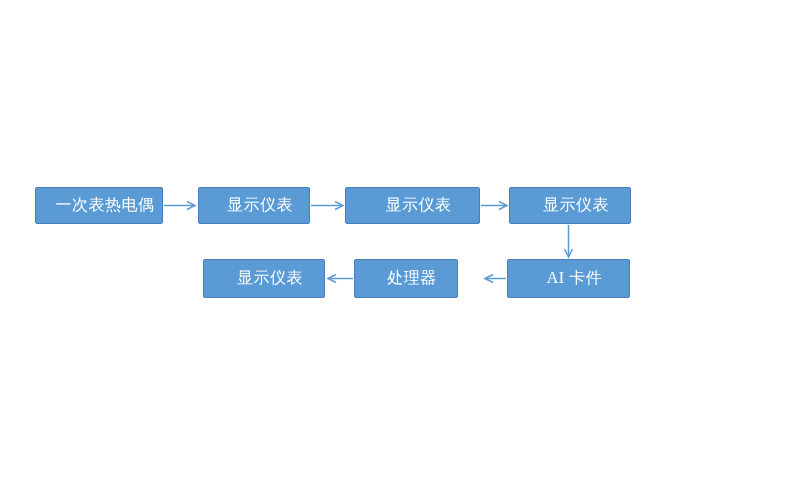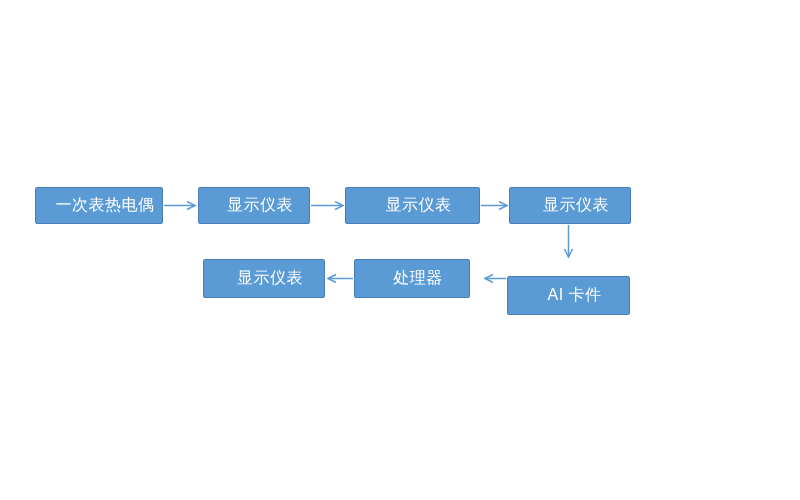--- a/index.html
+++ b/index.html
@@ -37,22 +37,22 @@
     letter-spacing: 0.5px;
     white-space: nowrap;
     text-align: center;
     padding-left: 12px;
   }
   
   .n0 { left: 35px;  top: 187px; width: 128px; height: 37px; }
   .n1 { left: 198px; top: 187px; width: 112px; height: 37px; }
   .n2 { left: 345px; top: 187px; width: 135px; height: 37px; }
   .n3 { left: 509px; top: 187px; width: 122px; height: 37px; }
-  .n4 { left: 507px; top: 276px; width: 123px; height: 39px; }
-  .n5 { left: 354px; top: 259px; width: 116px; height: 39px; }
+  .n4 { left: 507px; top: 259px; width: 123px; height: 39px; font-family: Liberation Serif, serif; }
+  .n5 { left: 354px; top: 259px; width: 104px; height: 39px; }
   .n6 { left: 203px; top: 259px; width: 122px; height: 39px; }
   .edge {
     stroke: var(--arrow, #5b9bd5);
     stroke-width: 1.5;
     fill: none;
   }
 </style>
 </head>
 <body>
 

